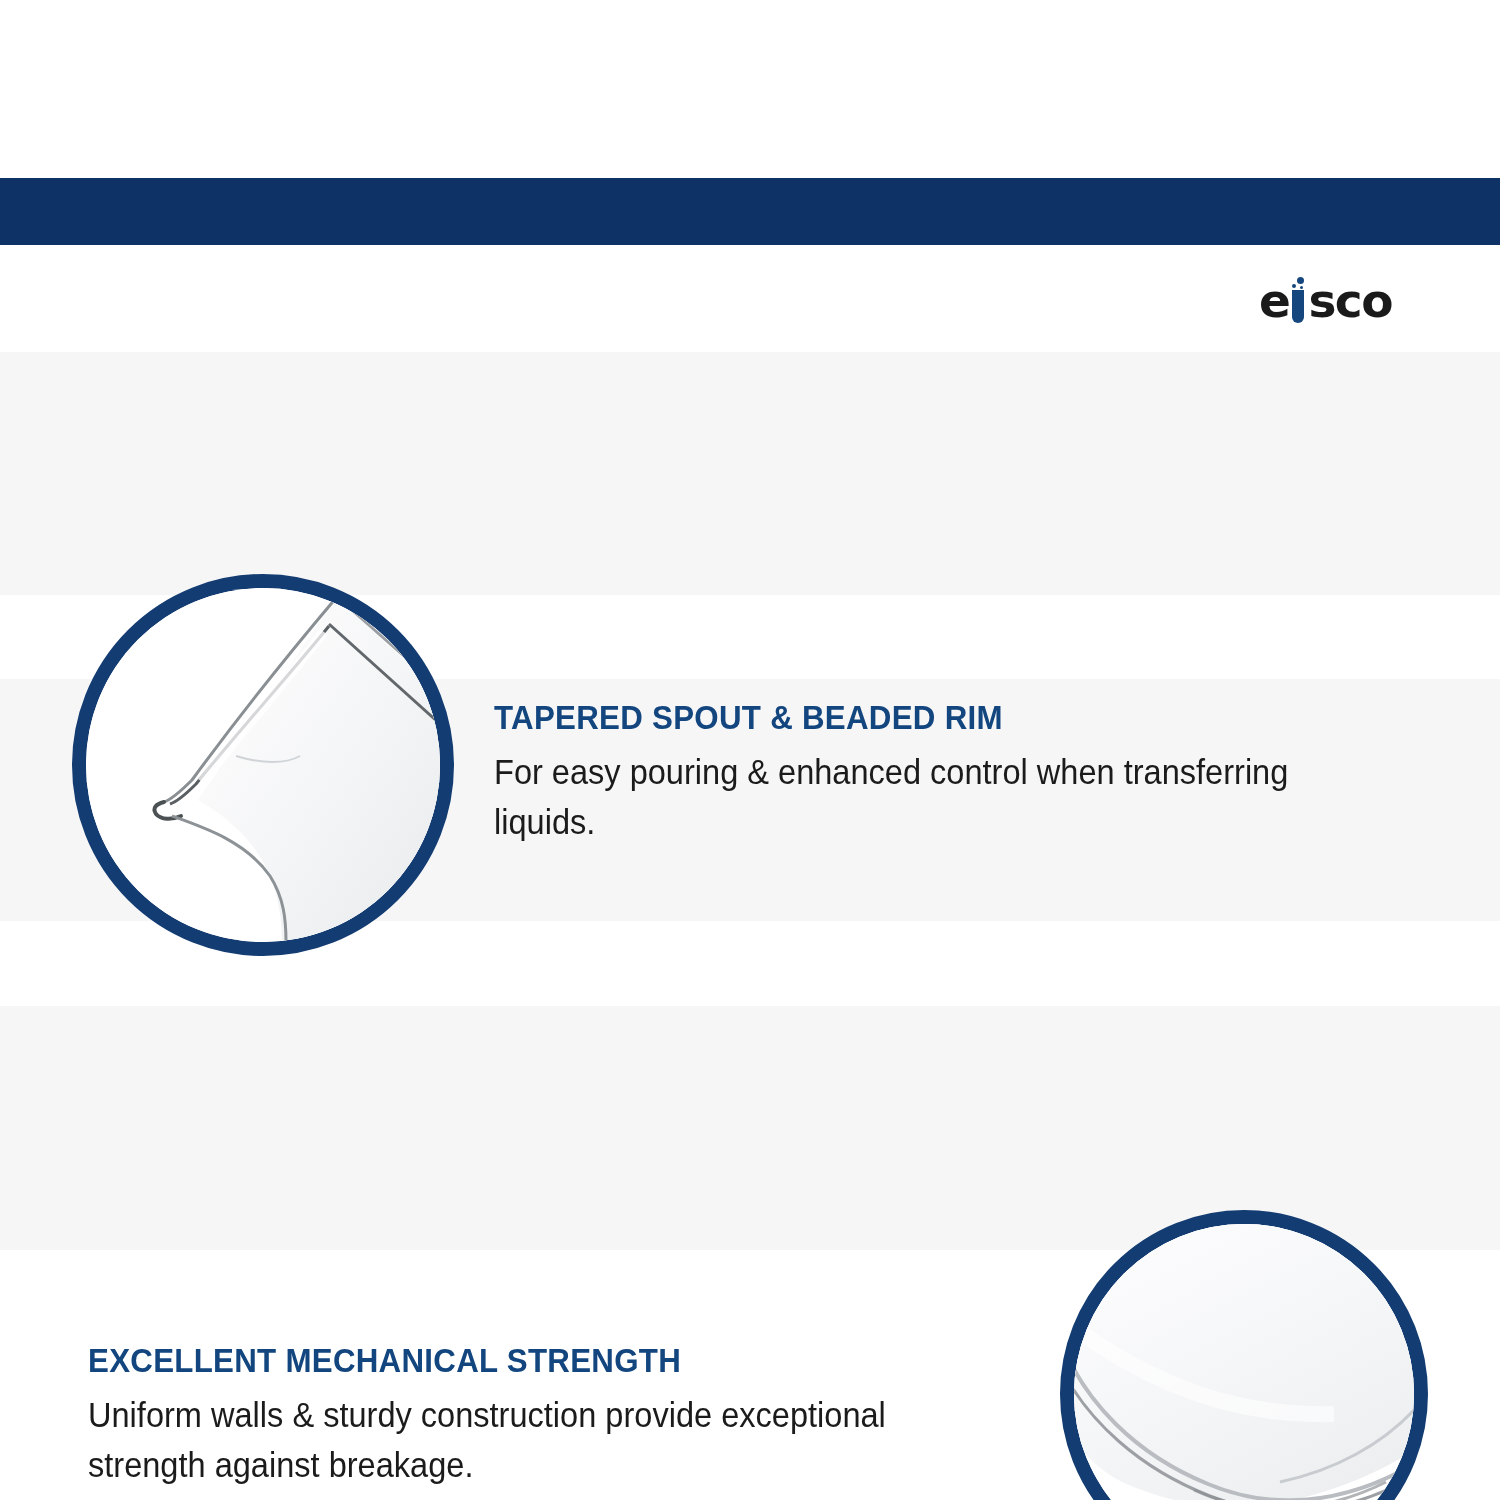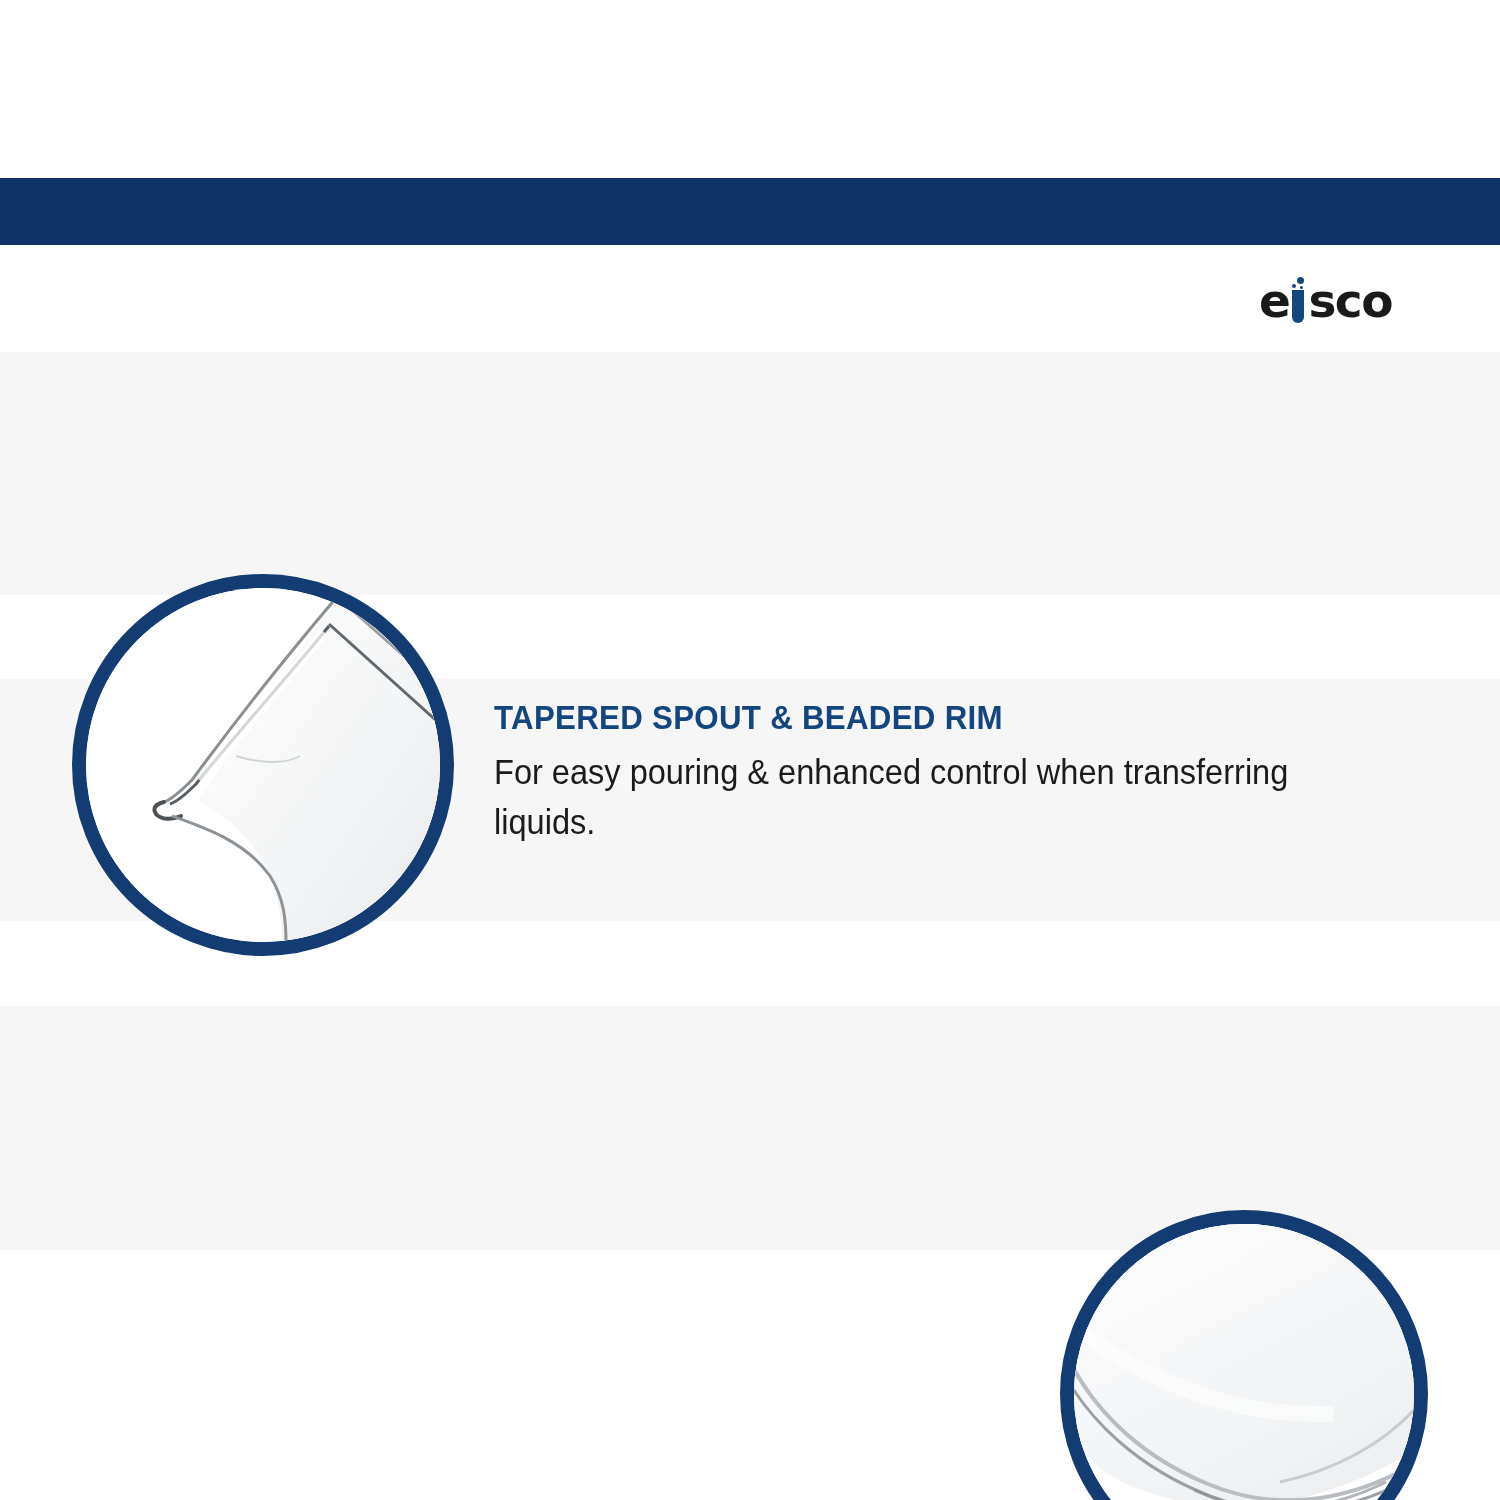--- a/index.html
+++ b/index.html
@@ -194,20 +194,24 @@
 
   <div class="feature-text" id="feature-text-1">
     <h2 class="feature-heading">TAPERED SPOUT &amp; BEADED RIM</h2>
     <p class="feature-body">For easy pouring &amp; enhanced control when transferring liquids.</p>
   </div>
 
 </section>
 
 <section class="feature-row" id="feature-row-2">
 
+  <div class="feature-text" id="feature-text-2">
+    <h2 class="feature-heading">EXCELLENT MECHANICAL STRENGTH</h2>
+    <p class="feature-body">Uniform walls &amp; sturdy construction provide exceptional strength against breakage.</p>
+  </div>
 
   <div class="photo-circle" id="photo-circle-wall">
     <div class="photo-inner">
       <svg width="340" height="340" viewBox="0 0 340 340">
         <defs>
           <linearGradient id="wallG" x1="0.2" y1="0" x2="0.8" y2="1">
             <stop offset="0%" stop-color="#fdfdfe"></stop>
             <stop offset="45%" stop-color="#f6f7f8"></stop>
             <stop offset="100%" stop-color="#eceef0"></stop>
           </linearGradient>

